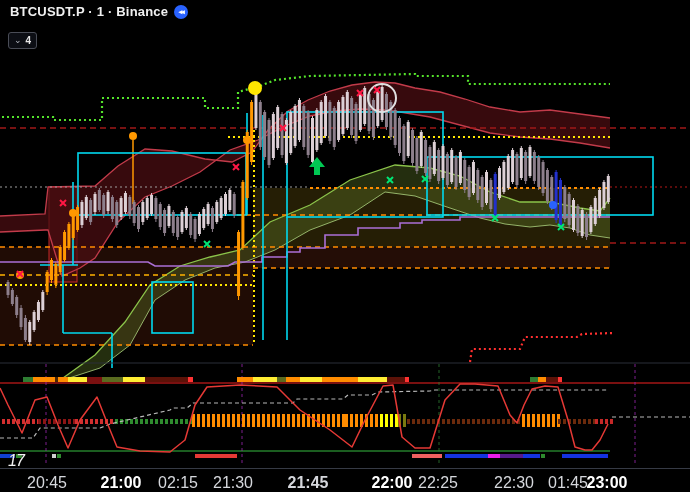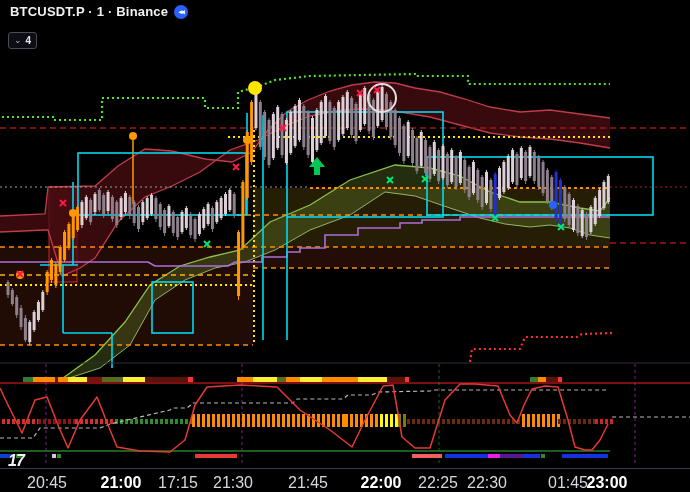--- a/index.html
+++ b/index.html
@@ -11,21 +11,21 @@
           font-size:7px;font-weight:bold;display:flex;align-items:center;justify-content:center;
           letter-spacing:-1px;cursor:pointer;}
   #indtoggle{position:absolute;left:8px;top:32px;height:15px;padding:0 5px;display:flex;align-items:center;gap:4px;
           border:1px solid #4a4d57;border-radius:3px;background:#0c0e14;cursor:pointer;z-index:30;}
   #indtoggle .chev{color:#b2b5be;font-size:9px;line-height:9px;}
   #indtoggle .cnt{color:#e8e8e8;font-size:10px;font-weight:bold;}
   #canvaswrap{position:absolute;left:0;top:0;width:690px;height:468px;}
   #taxis{position:absolute;left:0;top:468px;width:690px;height:24px;border-top:1px solid #363a45;background:#000;}
   .tlabel{position:absolute;top:5px;transform:translateX(-50%);color:#d5d7dc;font-size:16px;}
   .tlabel.b{font-weight:bold;color:#fff;margin-left:8px;}
-  #tvlogo{position:absolute;left:8px;top:452px;color:#f2f2f2;font-size:16px;font-weight:700;
+  #tvlogo{position:absolute;left:8px;top:452px;color:#f2f2f2;font-size:16px;font-weight:400;
           font-style:italic;letter-spacing:-1px;z-index:25;cursor:pointer;text-shadow:0 0 1px #000;}
 </style>
 </head>
 <body>
 
 <div id="app">
   <div id="canvaswrap">
     <svg id="chart" width="690" height="468">
         <rect x="0" y="247" width="253" height="98" fill="#3a150a" fill-opacity="0.55" stroke="none"></rect>
         <rect x="253" y="188" width="357" height="59" fill="#4a3b0a" fill-opacity="0.5" stroke="none"></rect>
@@ -547,22 +547,22 @@
   <div id="indtoggle">
     <span class="chev">⌄</span>
     <span class="cnt">4</span>
   </div>
 
   <div id="tvlogo">17</div>
 
   <div id="taxis">
       <span class="tlabel" style="left: 47px;">20:45</span>
       <span class="tlabel b" style="left: 113px;">21:00</span>
-      <span class="tlabel" style="left: 178px;">17:15</span>
+      <span class="tlabel" style="left: 178px;">02:15</span>
       <span class="tlabel" style="left: 233px;">21:30</span>
-      <span class="tlabel" style="left: 308px;">21:45</span>
-      <span class="tlabel b" style="left: 373px;">22:00</span>
+      <span class="tlabel" style="left: 308px; font-weight: bold;">21:45</span>
+      <span class="tlabel b" style="left: 384px;">22:00</span>
       <span class="tlabel" style="left: 438px;">22:25</span>
-      <span class="tlabel" style="left: 487px;">22:30</span>
+      <span class="tlabel" style="left: 514px;">22:30</span>
       <span class="tlabel" style="left: 568px;">01:45</span>
       <span class="tlabel b" style="left: 599px;">23:00</span>
     </div>
 </div>
 
 </body></html>

